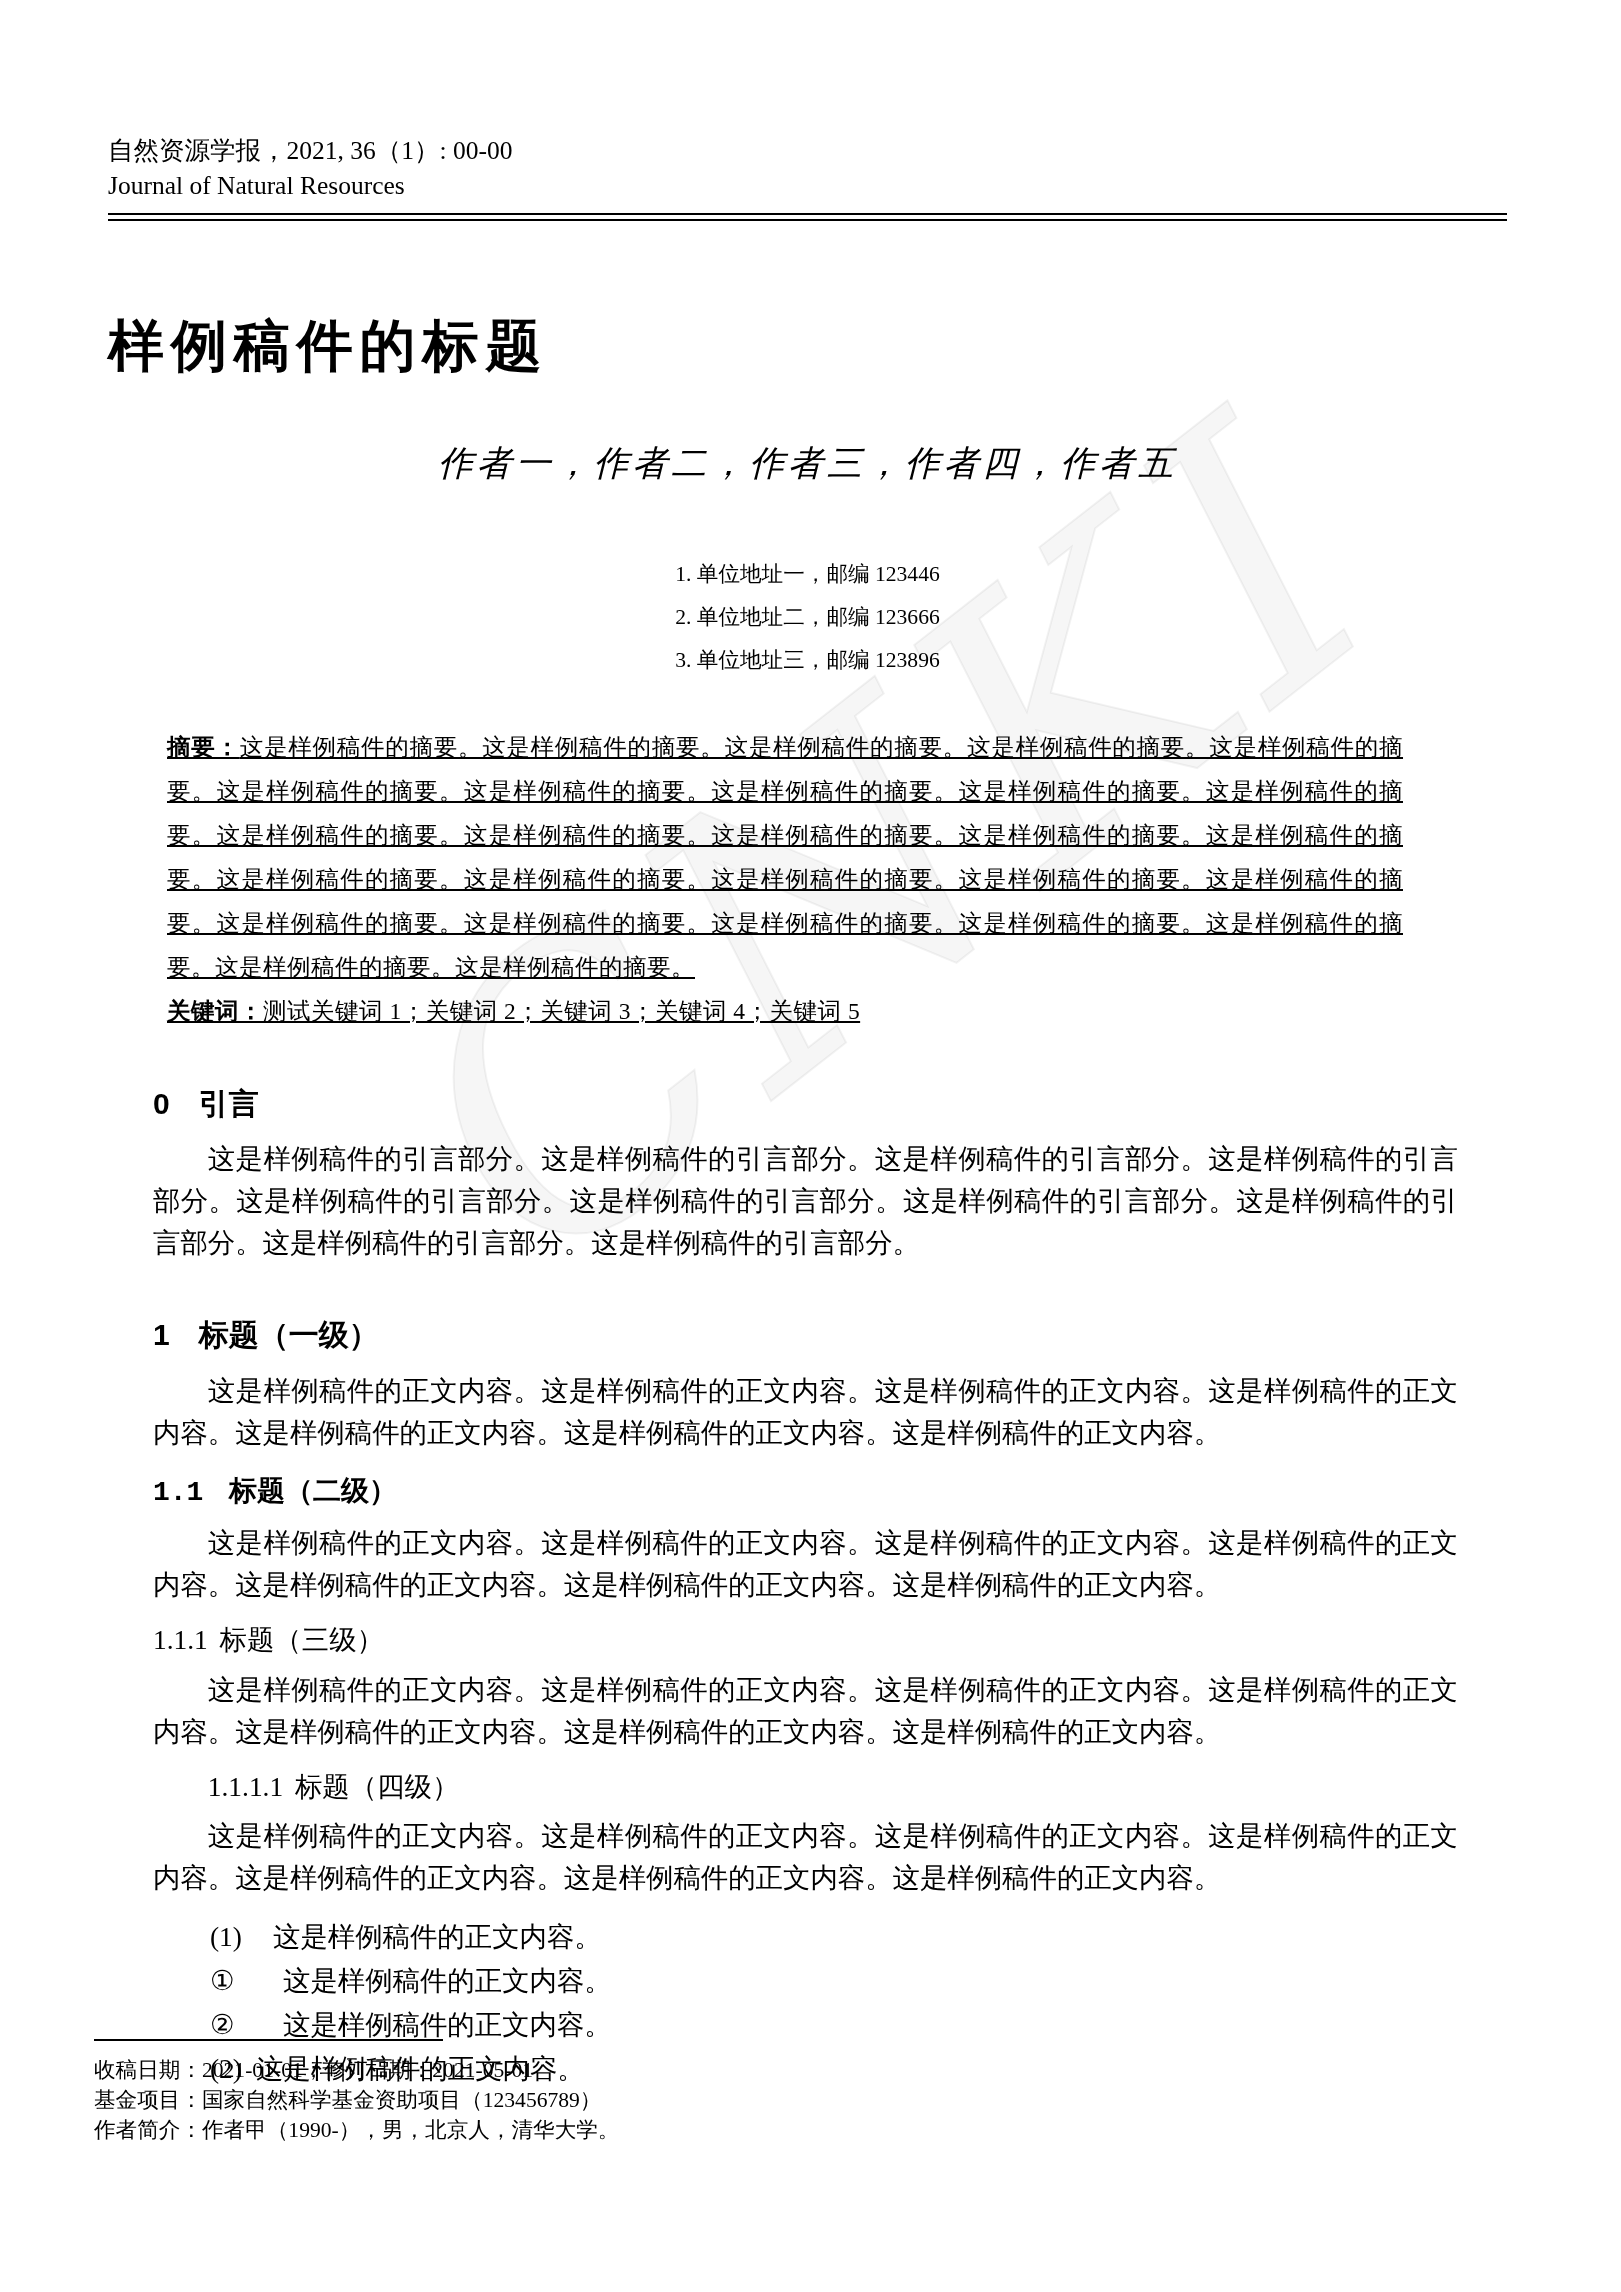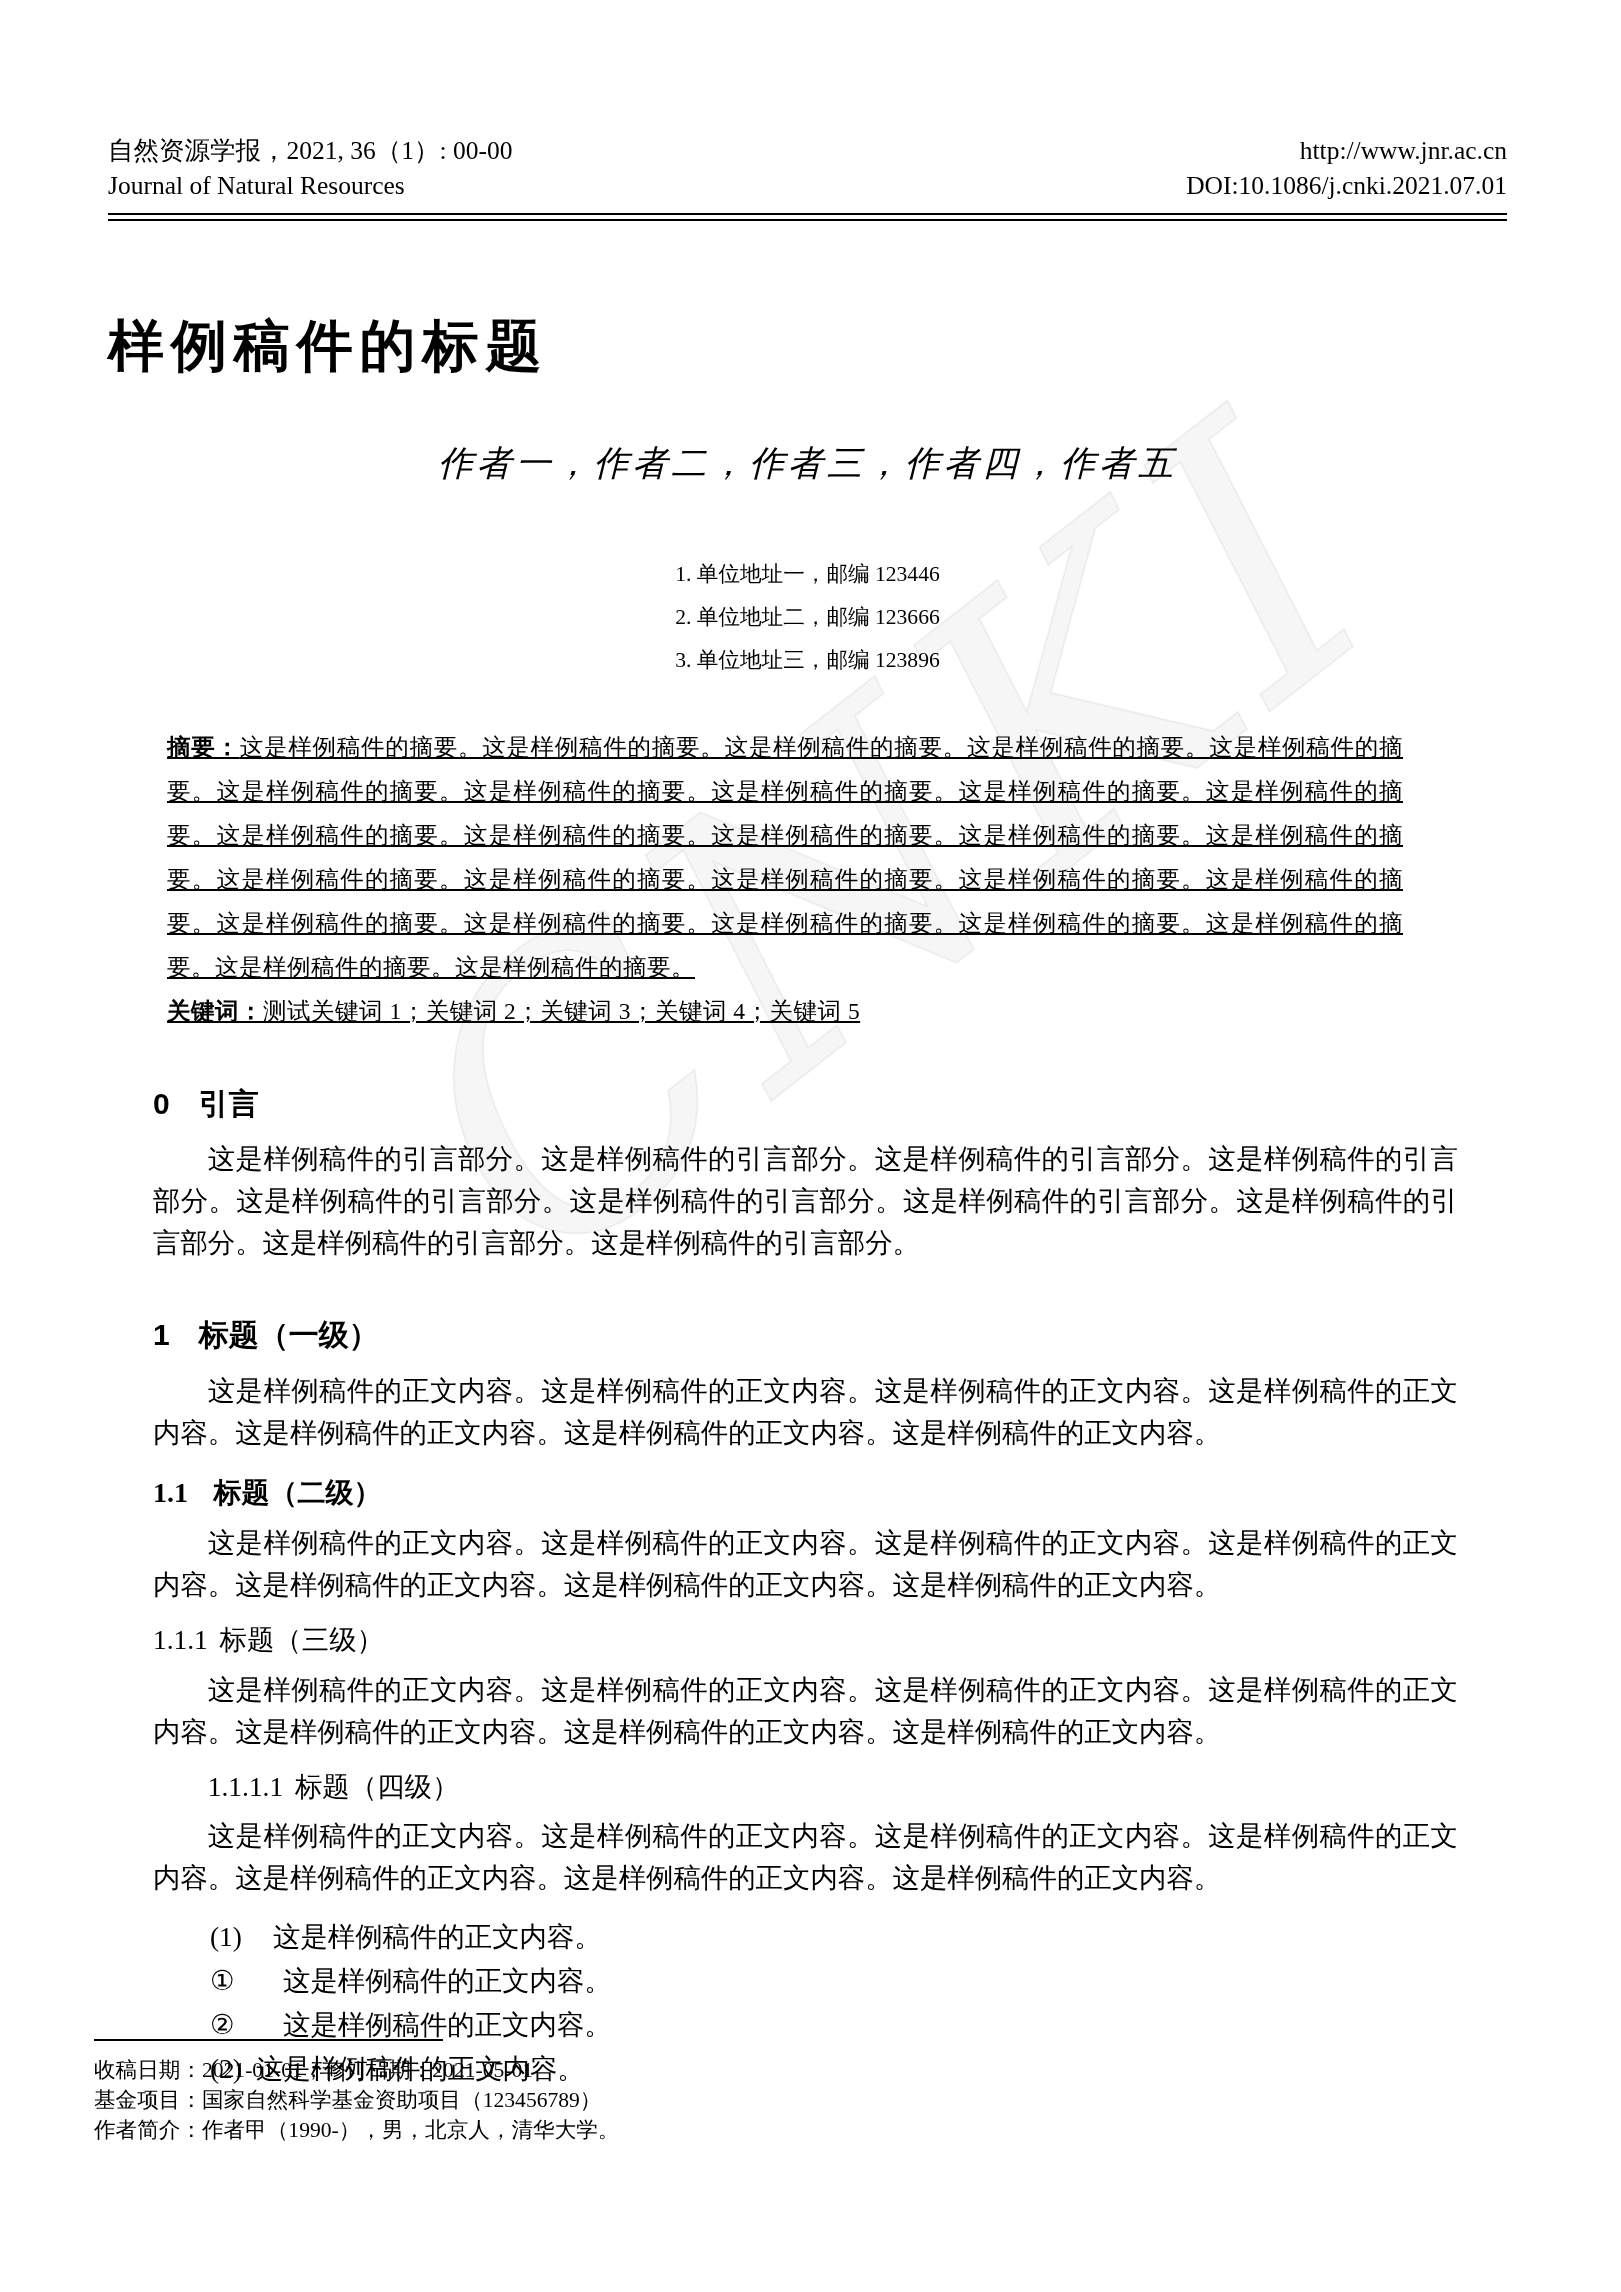--- a/index.html
+++ b/index.html
@@ -44,21 +44,21 @@
   .abstract{margin:43px 104px 0 59px;font-size:23.5px;line-height:44px;
     text-align:justify;letter-spacing:0.5px;text-decoration:underline;}
   .abstract p{margin:0;}
   .blabel{font-family:"Liberation Sans","DejaVu Sans",sans-serif;font-weight:700;}
   
   .body-text{margin:0 49px 0 45px;}
   .para{margin:0;font-size:27.4px;line-height:42px;text-indent:2em;text-align:justify;}
   h2.sec1{margin:49px 0 13.7px 0;font-family:"Liberation Sans","DejaVu Sans",sans-serif;
     font-weight:700;font-size:30px;line-height:43px;}
   h2.sec1 .ttl{margin-left:29px;}
-  h3.sec2{margin:17.6px 0 9.8px 0;font-family:Liberation Serif, serif;
+  h3.sec2{margin:17.6px 0 9.8px 0;font-family:Liberation Mono, monospace;
     font-weight:700;font-size:28px;line-height:41px;}
   h3.sec2 .ttl{margin-left:25.5px;}
   h4.sec3{margin:13.7px 0 7.8px 0;font-weight:400;font-size:27.4px;line-height:41px;}
   h4.sec3 .ttl{margin-left:11.8px;}
   h5.sec4{margin:13.7px 0 7.8px 0;font-weight:400;font-size:27.4px;line-height:41px;text-indent:2em;}
   h5.sec4 .ttl{margin-left:11.8px;}
   
   .list{margin-top:16px;}
   .list-item{font-size:27.4px;line-height:44px;padding-left:57px;}
   .marker{display:inline-block;}
@@ -77,24 +77,20 @@
 <div class="page">
 
   <div class="watermark">CNKI</div>
 
   <div class="content">
 
     <div class="header">
       <div class="header-left">
         <div>自然资源学报，2021, 36（1）: 00-00</div>
         <div>Journal of Natural Resources</div>
-      </div>
-      <div class="header-right">
-        <div>http://www.jnr.ac.cn</div>
-        <div>DOI:10.1086/j.cnki.2021.07.01</div>
       </div>
     </div>
 
     <div class="double-rule"></div>
 
     <div class="title">样例稿件的标题</div>
 
     <div class="authors">作者一，作者二，作者三，作者四，作者五</div>
 
     <div class="affiliations">

